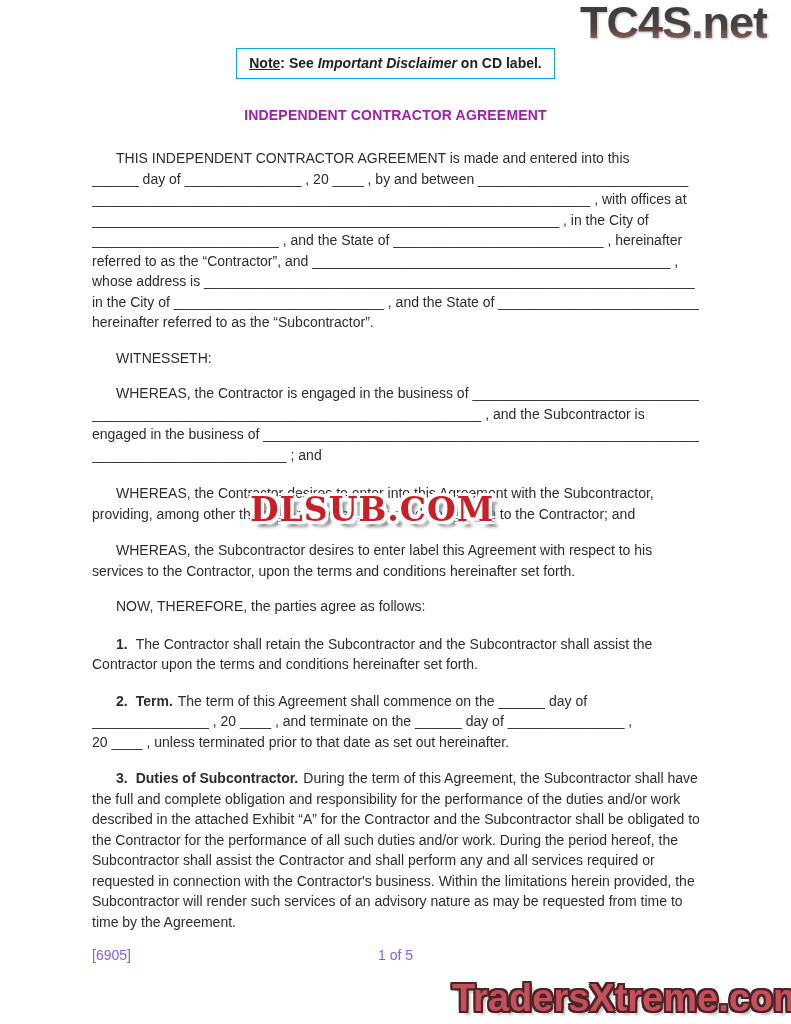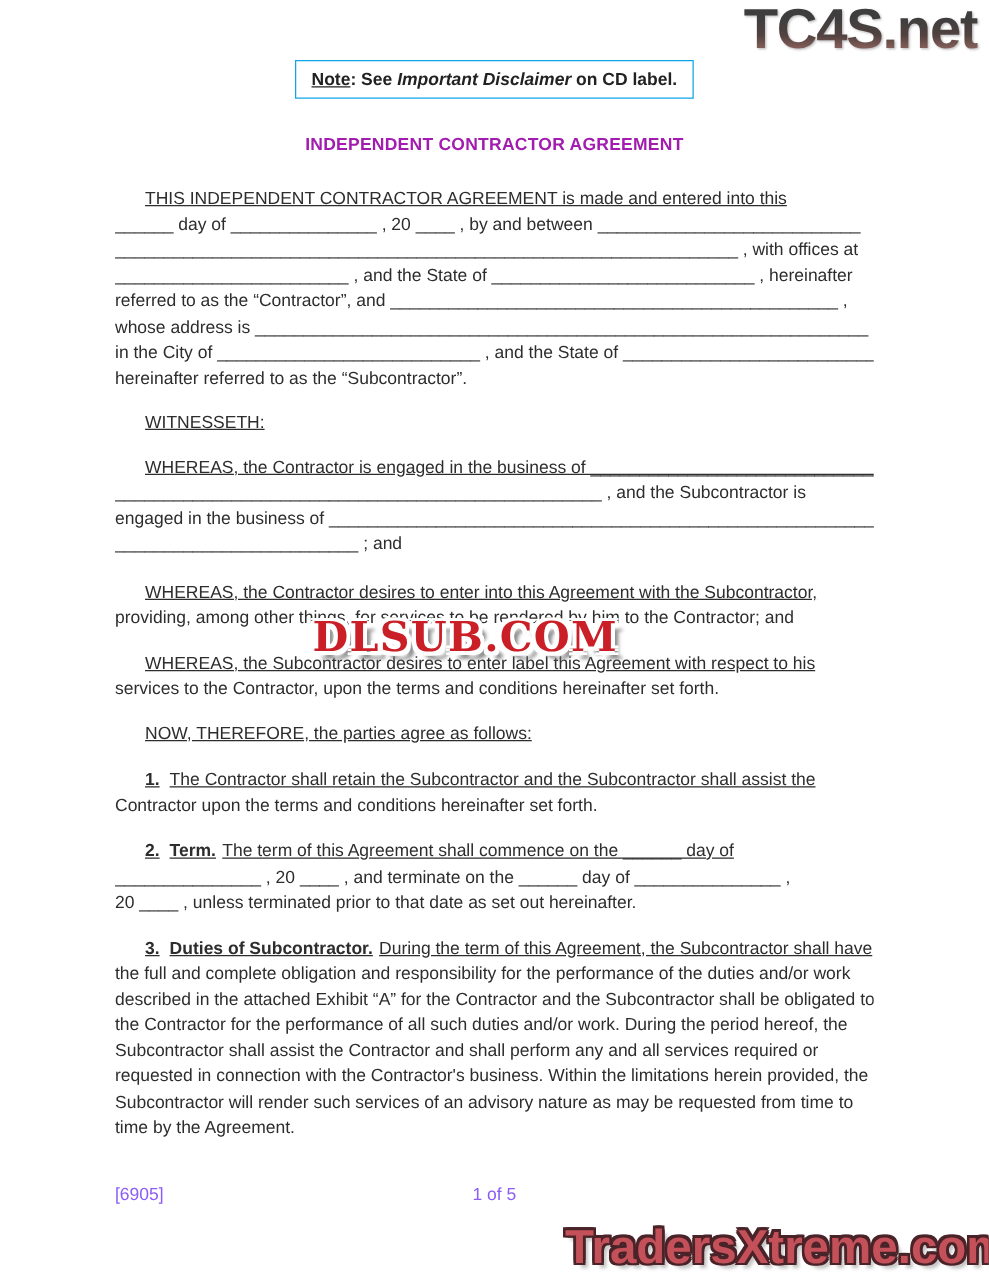--- a/index.html
+++ b/index.html
@@ -3,41 +3,41 @@
 <meta charset="utf-8">
 <style>
   html,body{margin:0;padding:0;background:#fff;}
   .page{
     position:relative;width:791px;height:1024px;background:#ffffff;overflow:hidden;
     font-family:"Liberation Sans","DejaVu Sans",sans-serif;
     font-size:14px;line-height:20.5px;color:#2d2d2d;
   }
   .content{position:absolute;left:92px;top:48px;width:607px;}
   .line{white-space:pre;overflow:hidden;}
-  .indent{padding-left:24px;text-decoration:underline;}
+  .indent{padding-left:24px;}
   .para{margin:0 0 15px 0;}
   .g16{margin-bottom:16px;}
   .g17{margin-bottom:17px;}
   .g18{margin-bottom:18px;}
   .num{font-weight:bold;margin-right:8px;}
   .head{font-weight:bold;margin-right:5px;}
 
   .note-row{text-align:center;margin:0 0 0 0;}
   .note-box{
     display:inline-block;border:1px solid #0ea5e9;background:#fff;
     padding:4px 12px 4px 12px;font-weight:bold;color:#222;
   }
   .note-label{text-decoration:underline;}
   .note-em{font-style:italic;}
 
   .doc-title{text-align:center;font-weight:bold;letter-spacing:.2px;margin:26px 0 23px 0;color:#a21caf;}
 
   
   .logo-top{
-    position:absolute;top:1px;right:9px;z-index:3;
+    position:absolute;top:1px;right:24px;z-index:3;
     font-family:"Liberation Sans","DejaVu Sans",sans-serif;
     font-weight:bold;font-size:45px;line-height:44px;letter-spacing:-1px;
     background:linear-gradient(180deg,#3e3e3e 30%,#514240 62%,#8a625c 88%);
     -webkit-background-clip:text;background-clip:text;color:transparent;
     filter:drop-shadow(1px 1px 1px rgba(60,60,60,.35));
   }
   
   .overlay-dlsub{
     position:absolute;left:250px;top:485px;z-index:5;
     font-family:"DejaVu Serif","Liberation Serif",serif;
@@ -74,20 +74,21 @@
     <div class="note-row">
       <span class="note-box"><span class="note-label">Note</span><span>: See </span><span class="note-em">Important Disclaimer</span><span> on CD label.</span></span>
     </div>
 
     <div class="doc-title">INDEPENDENT CONTRACTOR AGREEMENT</div>
 
     <div class="para">
       <div class="line indent">THIS INDEPENDENT CONTRACTOR AGREEMENT is made and entered into this</div>
       <div class="line">______ day of _______________ , 20 ____ , by and between ___________________________</div>
       <div class="line">________________________________________________________________ , with offices at</div>
+      <div class="line">____________________________________________________________ , in the City of</div>
       <div class="line">________________________ , and the State of ___________________________ , hereinafter</div>
       <div class="line">referred to as the “Contractor”, and ______________________________________________ ,</div>
       <div class="line">whose address is _______________________________________________________________ ,</div>
       <div class="line">in the City of ___________________________ , and the State of __________________________ ,</div>
       <div class="line">hereinafter referred to as the “Subcontractor”.</div>
     </div>
 
     <div class="para">
       <div class="line indent">WITNESSETH:</div>
     </div>

